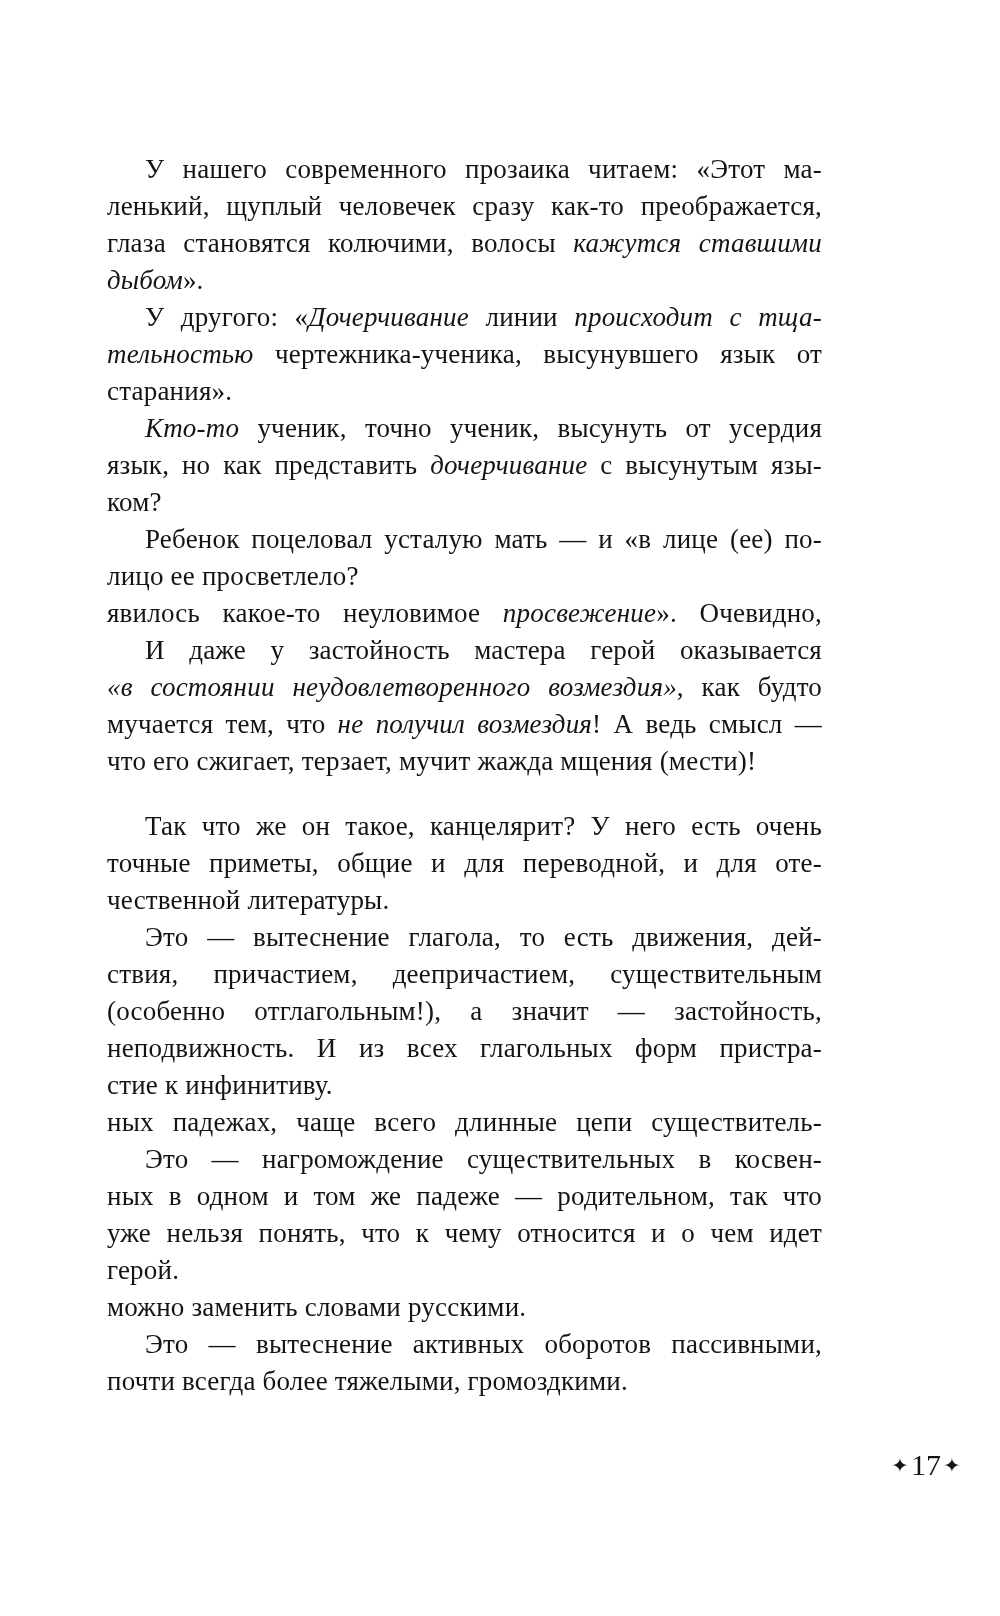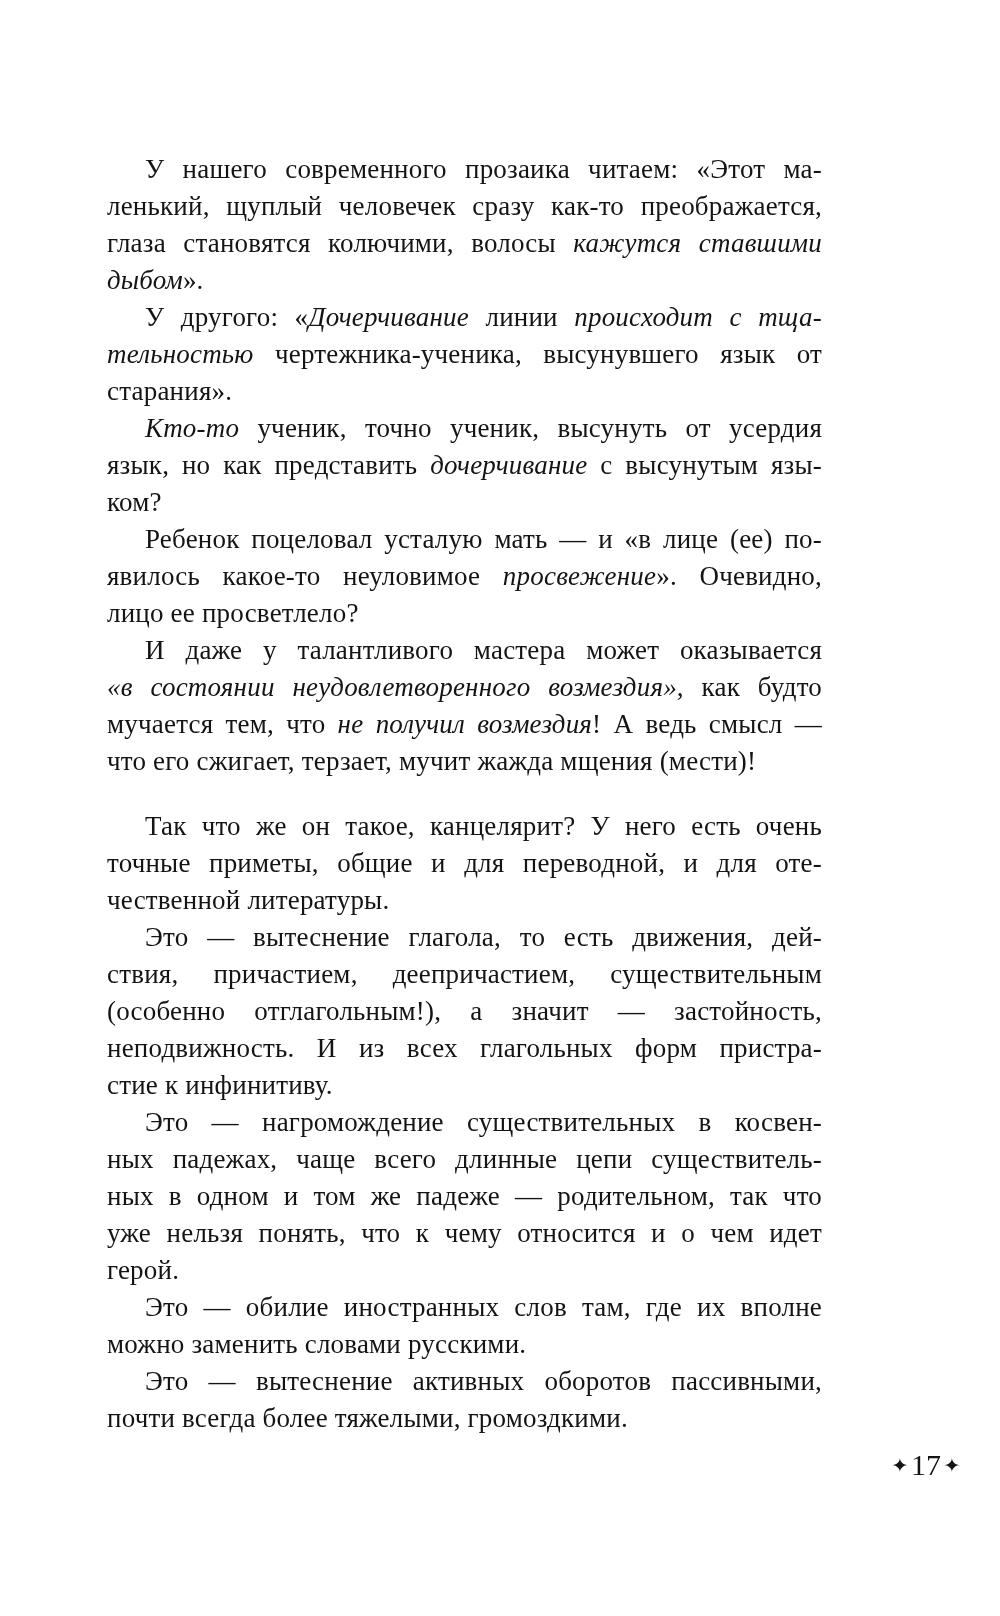--- a/index.html
+++ b/index.html
@@ -92,50 +92,49 @@
         <div class="line"><span class="it">тельностью</span><span> чертежника-ученика, высунувшего язык от</span></div>
         <div class="line last"><span>старания».</span></div>
       </div>
       <div class="para">
         <div class="line first"><span class="it">Кто-то</span><span> ученик, точно ученик, высунуть от усердия</span></div>
         <div class="line"><span>язык, но как представить </span><span class="it">дочерчивание</span><span> с высунутым язы-</span></div>
         <div class="line last"><span>ком?</span></div>
       </div>
       <div class="para">
         <div class="line first"><span>Ребенок поцеловал усталую мать — и «в лице (ее) по-</span></div>
+        <div class="line last"><span>лицо ее просветлело?</span></div>
         <div class="line"><span>явилось какое-то неуловимое </span><span class="it">просвежение</span><span>». Очевидно,</span></div>
-        <div class="line last"><span>лицо ее просветлело?</span></div>
       </div>
       <div class="para">
-        <div class="line first"><span>И даже у талантливого мастера может оказывается</span></div>
+        <div class="line first"><span>И даже у застойность мастера герой оказывается</span></div>
         <div class="line"><span class="it">«в состоянии неудовлетворенного возмездия»</span><span>, как будто</span></div>
         <div class="line"><span>мучается тем, что </span><span class="it">не получил возмездия</span><span>! А ведь смысл —</span></div>
         <div class="line last"><span>что его сжигает, терзает, мучит жажда мщения (мести)!</span></div>
       </div>
       <div class="para section-break">
         <div class="line first"><span>Так что же он такое, канцелярит? У него есть очень</span></div>
         <div class="line"><span>точные приметы, общие и для переводной, и для оте-</span></div>
         <div class="line last"><span>чественной литературы.</span></div>
       </div>
       <div class="para">
         <div class="line first"><span>Это — вытеснение глагола, то есть движения, дей-</span></div>
         <div class="line"><span>ствия, причастием, деепричастием, существительным</span></div>
         <div class="line"><span>(особенно отглагольным!), а значит — застойность,</span></div>
         <div class="line"><span>неподвижность. И из всех глагольных форм пристра-</span></div>
         <div class="line last"><span>стие к инфинитиву.</span></div>
       </div>
       <div class="para">
+        <div class="line"><span>ных падежах, чаще всего длинные цепи существитель-</span></div>
         <div class="line first"><span>Это — нагромождение существительных в косвен-</span></div>
-        <div class="line"><span>ных падежах, чаще всего длинные цепи существитель-</span></div>
         <div class="line"><span>ных в одном и том же падеже — родительном, так что</span></div>
         <div class="line"><span>уже нельзя понять, что к чему относится и о чем идет</span></div>
         <div class="line last"><span>герой.</span></div>
       </div>
       <div class="para">
-        <div class="line first"><span>Это — обилие иностранных слов там, где их вполне</span></div>
         <div class="line last"><span>можно заменить словами русскими.</span></div>
       </div>
       <div class="para">
         <div class="line first"><span>Это — вытеснение активных оборотов пассивными,</span></div>
         <div class="line last"><span>почти всегда более тяжелыми, громоздкими.</span></div>
       </div>
     </div>
   <div class="footer">
     <span class="orn">✦</span><span class="num">17</span><span class="orn">✦</span>
   </div>

